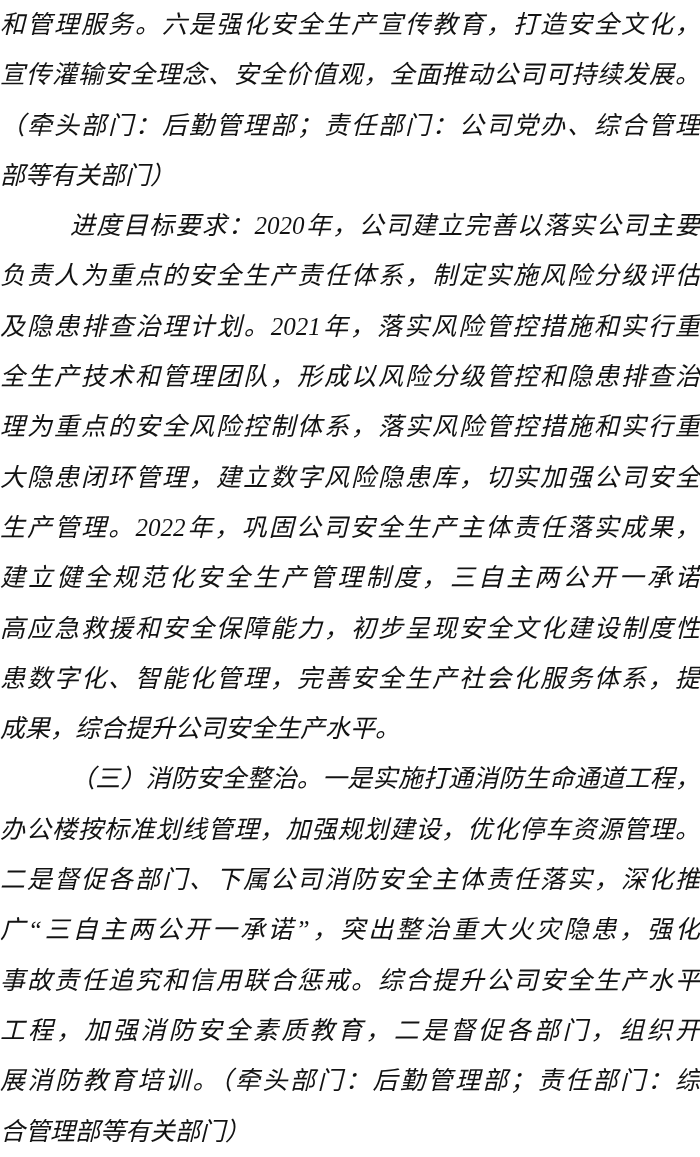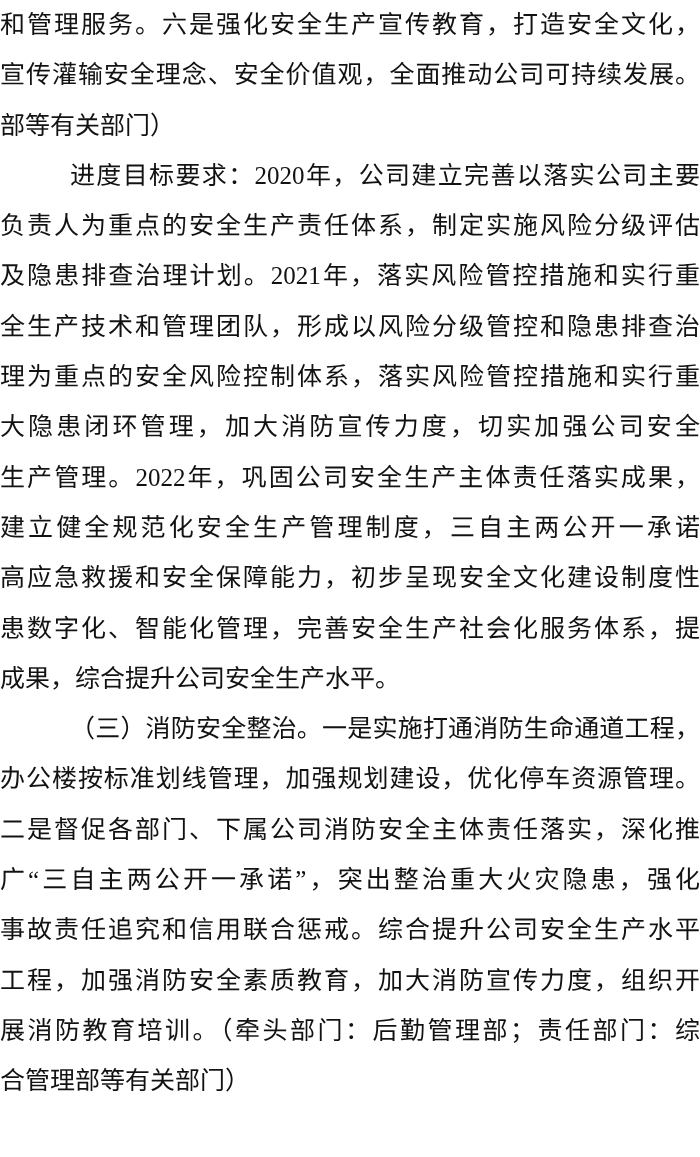--- a/index.html
+++ b/index.html
@@ -9,20 +9,21 @@
     }
     .page {
       position: relative;
       width: 700px;
       height: 1157px;
       background: #ffffff;
       color: #121212;
       font-family: "Liberation Serif", "DejaVu Serif", serif;
       font-size: 25px;
       overflow: hidden;
+      font-style: italic;
     }
     .line {
       height: 50.3px;
       line-height: 50.3px;
       white-space: nowrap;
       overflow: hidden;
       text-align: justify;
       text-align-last: justify;
       text-justify: inter-character;
     }
@@ -36,33 +37,34 @@
       text-indent: 57px;
       margin-left: 13px;
     }
   </style>
 </head>
 <body>
 
 <div class="page">
   <div class="line">和管理服务。六是强化安全生产宣传教育，打造安全文化，</div>
   <div class="line">宣传灌输安全理念、安全价值观，全面推动公司可持续发展。</div>
+  <div class="line">（牵头部门：后勤管理部；责任部门：公司党办、综合管理</div>
   <div class="line end">部等有关部门）</div>
   <div class="line indent">进度目标要求：2020年，公司建立完善以落实公司主要</div>
   <div class="line">负责人为重点的安全生产责任体系，制定实施风险分级评估</div>
   <div class="line">及隐患排查治理计划。2021年，落实风险管控措施和实行重</div>
   <div class="line">全生产技术和管理团队，形成以风险分级管控和隐患排查治</div>
   <div class="line">理为重点的安全风险控制体系，落实风险管控措施和实行重</div>
-  <div class="line">大隐患闭环管理，加大消防宣传力度，切实加强公司安全</div>
+  <div class="line">大隐患闭环管理，建立数字风险隐患库，切实加强公司安全</div>
   <div class="line">生产管理。2022年，巩固公司安全生产主体责任落实成果，</div>
   <div class="line">建立健全规范化安全生产管理制度，三自主两公开一承诺</div>
   <div class="line">高应急救援和安全保障能力，初步呈现安全文化建设制度性</div>
   <div class="line">患数字化、智能化管理，完善安全生产社会化服务体系，提</div>
   <div class="line end">成果，综合提升公司安全生产水平。</div>
   <div class="line indent">（三）消防安全整治。一是实施打通消防生命通道工程，</div>
   <div class="line">办公楼按标准划线管理，加强规划建设，优化停车资源管理。</div>
   <div class="line">二是督促各部门、下属公司消防安全主体责任落实，深化推</div>
   <div class="line">广“三自主两公开一承诺”，突出整治重大火灾隐患，强化</div>
   <div class="line">事故责任追究和信用联合惩戒。综合提升公司安全生产水平</div>
-  <div class="line">工程，加强消防安全素质教育，加大消防宣传力度，组织开</div>
+  <div class="line">工程，加强消防安全素质教育，二是督促各部门，组织开</div>
   <div class="line">展消防教育培训。（牵头部门：后勤管理部；责任部门：综</div>
   <div class="line end">合管理部等有关部门）</div>
 </div>
 
 </body></html>

